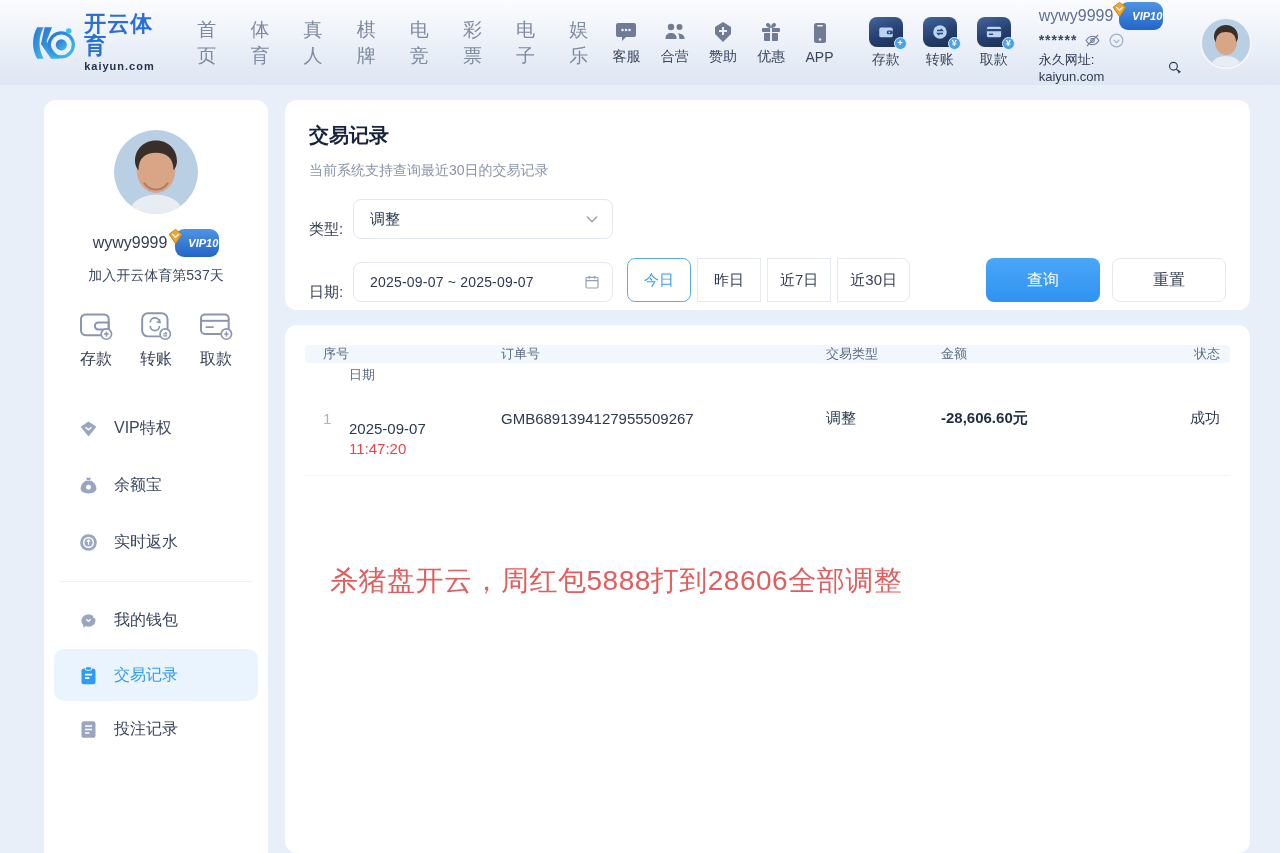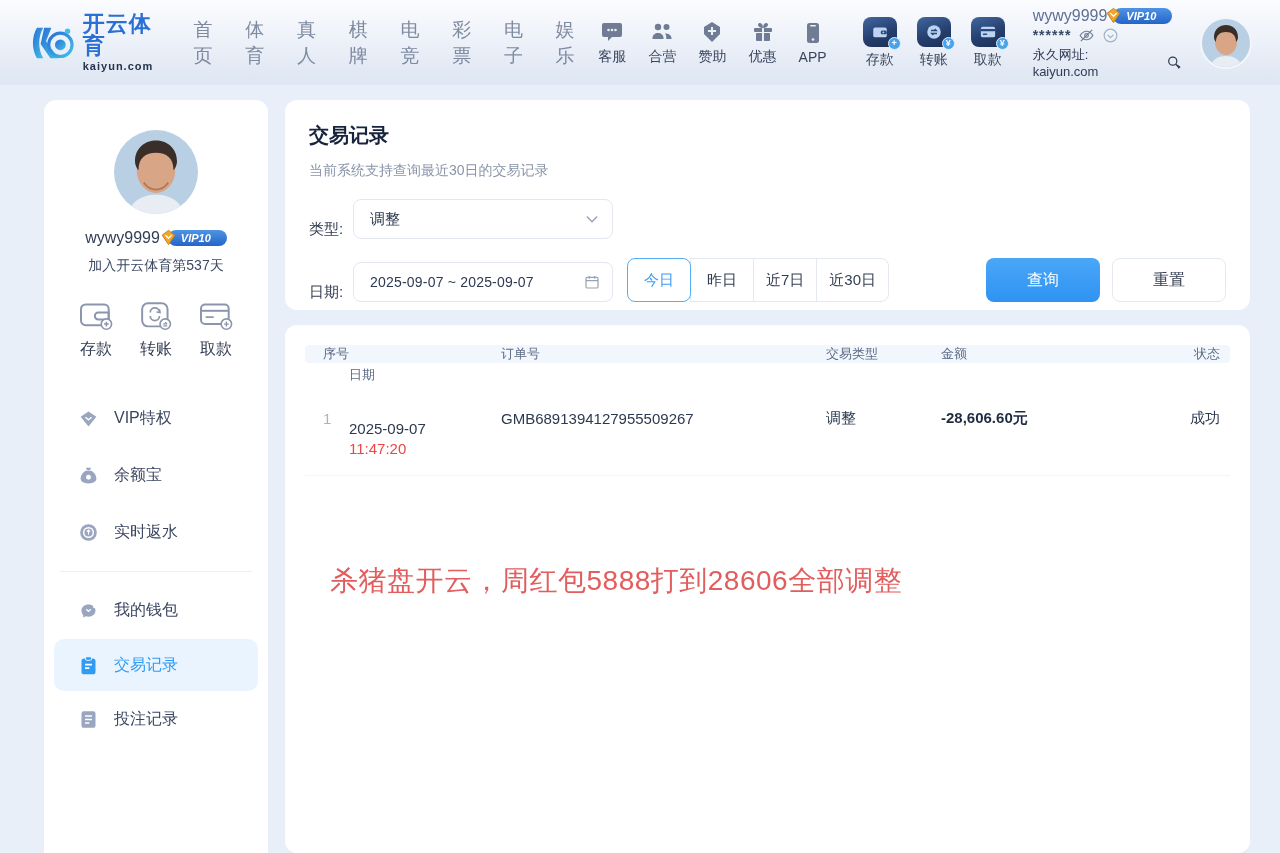--- a/index.html
+++ b/index.html
@@ -23,22 +23,22 @@
   .tile { width:34px; height:30px; border-radius:8px; position:relative;
     background:linear-gradient(160deg,#41679f 0%,#253f6e 55%,#1b2f55 100%);
     display:flex; align-items:center; justify-content:center; }
   .tile svg { width:18px; height:18px; color:#bcd4f2; }
   .tile .badge-dot { position:absolute; right:-4px; bottom:-3px; width:13px; height:13px;
     border-radius:50%; background:#4aa3e8; border:1px solid #e7eef8; color:#fff; font-size:9px;
     line-height:11px; text-align:center; font-weight:bold; }
   .user-block { margin-left:16px; display:flex; flex-direction:column; gap:2px; }
   .user-line1 { display:flex; align-items:center; gap:6px; }
   .user-name { font-size:16px; color:#5f7094; }
-  .vip-badge { position:relative; display:inline-flex; align-items:center; height:16px;
-    padding:0 16px 0 13px; border-radius:9px; background:linear-gradient(180deg,#4e94e4,#2464c8);
+  .vip-badge { position:relative; display:inline-flex; align-items:center; height:28px;
+    padding:0 1px 0 13px; border-radius:9px; background:linear-gradient(180deg,#4e94e4,#2464c8);
     color:#fff; font-size:11px; font-style:italic; font-weight:bold; }
   .vip-badge .gem { position:absolute; left:-9px; top:-2px; width:19px; height:19px; }
   .user-line2 { display:flex; align-items:center; gap:7px; }
   .stars { font-size:14px; font-weight:bold; color:#3a4a66; letter-spacing:1px; line-height:1; }
   .mini-icon { width:17px; height:17px; color:#6f7c94; cursor:pointer; }
   .user-line3 { font-size:13px; color:#2e3b53; display:flex; align-items:center; gap:14px; }
   .avatar-sm { width:52px; height:52px; border-radius:50%; margin-left:12px; overflow:hidden;
     border:2px solid #f2f6fb; cursor:pointer; flex:none; }
 
   
@@ -70,21 +70,21 @@
   .filter-card { position:absolute; top:0; left:0; right:0; height:210px; padding:22px 24px; }
   .page-title { font-size:20px; font-weight:bold; color:#17233d; }
   .page-subtitle { font-size:14px; color:#8a94a8; margin-top:13px; }
   .filter-row { display:flex; align-items:flex-end; margin-top:19px; }
   .filter-label { font-size:15px; color:#333d52; width:44px; flex:none; }
   .select-box, .date-box { width:260px; height:40px; border:1px solid #e2e7f0; border-radius:8px;
     display:flex; align-items:center; padding:0 12px 0 16px; cursor:pointer; background:#fff; }
   .select-value { font-size:15px; color:#2c3950; flex:1; }
   .date-value { font-size:14px; color:#2c3950; flex:1; letter-spacing:0.2px; }
   .chev, .cal { width:16px; height:16px; color:#98a2b5; flex:none; }
-  .seg-group { display:flex; margin-left:14px; }
+  .seg-group { display:flex; margin-left:14px;gap:7px; }
   .seg { min-width:64px; height:44px; background:#fff; border:1px solid #e4e8ef; margin-left:-1px;
     display:flex; align-items:center; justify-content:center; font-size:15px; color:#333d52;
     cursor:pointer; padding:0 12px; }
   .seg:first-child { margin-left:0; border-radius:8px 0 0 8px; }
   .seg:last-child { border-radius:0 8px 8px 0; }
   .seg.active { border:1px solid #57aef0; color:#3b9cf5; border-radius:8px; z-index:2; }
   .btn-row { margin-left:auto; display:flex; gap:12px; }
   .btn { width:114px; height:44px; border-radius:8px; display:flex; align-items:center;
     justify-content:center; font-size:16px; cursor:pointer; }
   .btn-primary { background:linear-gradient(180deg,#4aa7f7,#2f93f3); color:#fff; }

